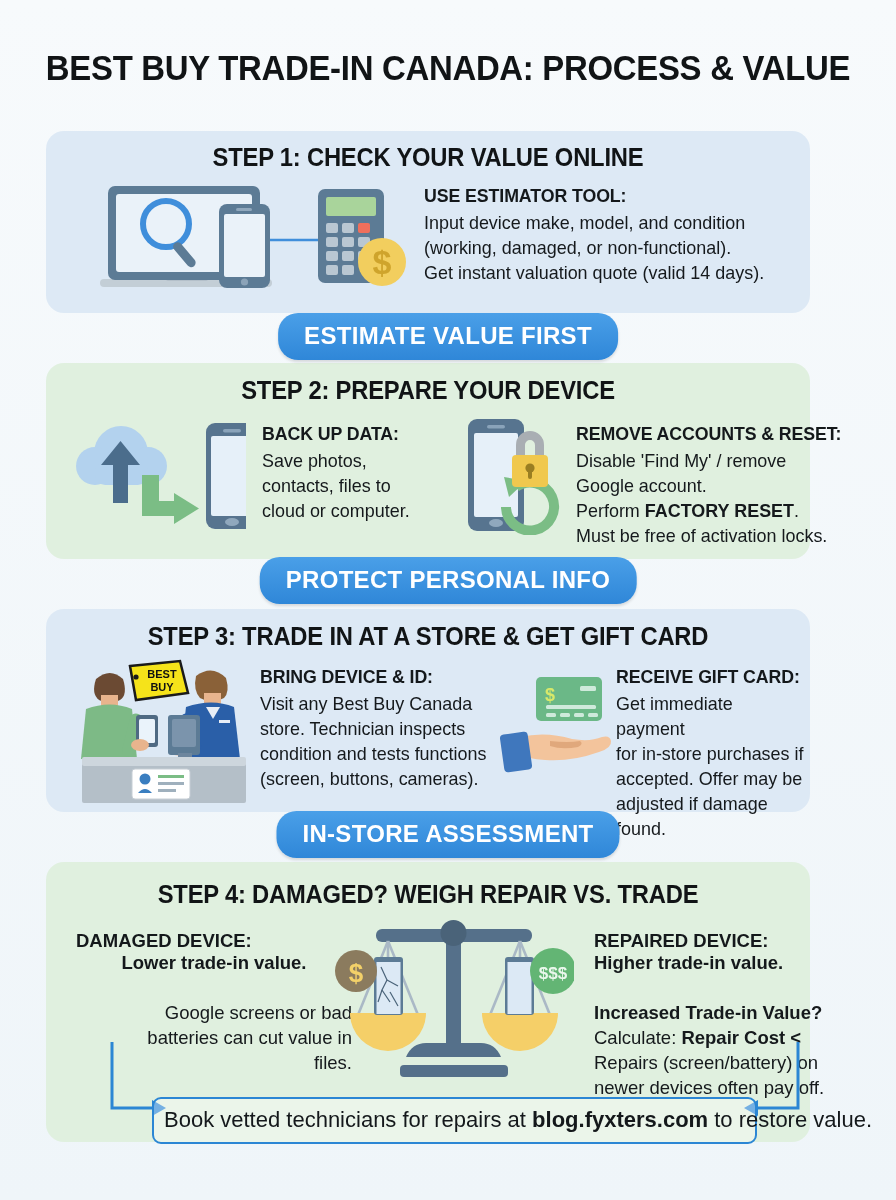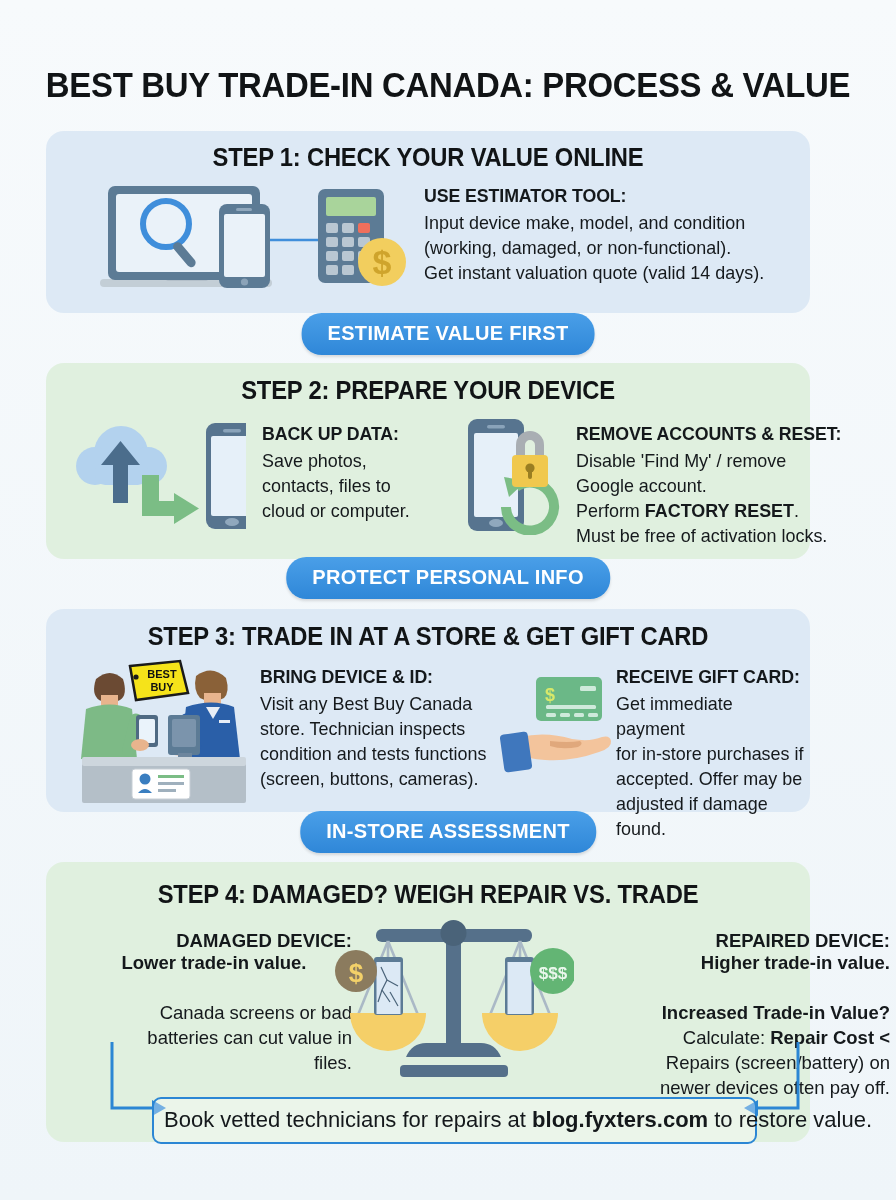--- a/index.html
+++ b/index.html
@@ -6,21 +6,21 @@
   html, body {
     width: 896px; height: 1200px;
     background: #f4f8fb;
     font-family: "Liberation Sans", sans-serif;
     overflow: hidden;
   }
   .page {
     position: relative;
     width: 896px; height: 1200px;
     background: linear-gradient(180deg, #f7fafc 0%, #eff5f9 100%);
-    padding: 17px;
+    padding: 0;
   }
 
   
   .title {
     text-align: center;
     font-weight: 700;
     font-size: 35px;
     letter-spacing: -0.3px;
     color: #111416;
     padding-top: 48px;
@@ -49,21 +49,21 @@
   }
 
   
   .badge {
     position: absolute;
     left: 50%;
     transform: translateX(-50%);
     background: linear-gradient(180deg, #4a9fe8 0%, #2f87d8 100%);
     color: #ffffff;
     font-weight: 700;
-    font-size: 20px;
+    font-size: 24px;
     letter-spacing: 0.3px;
     border-radius: 20px;
     padding: 9px 26px 10px;
     text-align: center;
     white-space: nowrap;
     box-shadow: 0 2px 3px rgba(0,0,0,0.13);
     z-index: 6;
   }
 
   
@@ -93,21 +93,21 @@
     left: 0; right: 0;
     top: 1160px;
     text-align: center;
     font-size: 15.5px;
     color: #5a6570;
   }
   .source b { color: #23282d; font-weight: 700; }
 
   
   .s4-left  { text-align: right; }
-  .s4-right { text-align: right; margin-left: 36px; }
+  .s4-right { text-align: left; }
   .s4-heavy { font-weight: 700; font-size: 18.5px; color: #14181b; }
 
   .cta {
     position: absolute;
     left: 152px;
     top: 1097px;
     width: 605px;
     border: 2px solid #2b86d4;
     border-radius: 9px;
     background: rgba(255,255,255,0.35);
@@ -348,24 +348,24 @@
       </div>
     </div>
   </div>
 
   <div class="badge" style="top:811px;">IN-STORE ASSESSMENT</div>
 
   <div class="panel green" style="top:862px; height:280px;">
     <div class="step-head" style="margin-top:18px;">STEP 4: DAMAGED? WEIGH REPAIR VS. TRADE</div>
 
     <div class="col s4-left" style="left:30px; top:68px; width:276px;">
-      <div class="s4-heavy" style="text-align:right;">DAMAGED DEVICE:</div>
+      <div class="s4-heavy" style="text-align:left;">DAMAGED DEVICE:</div>
       <div class="s4-heavy" style="text-align:center;">Lower trade-in value.</div>
       <div class="blk-body" style="margin-top:26px; text-align:right; transform:none;">
-        <div>Canada screens or bad</div>
+        <div>Google screens or bad</div>
         <div>batteries can cut value in</div>
         <div>files.</div>
       </div>
     </div>
 
     <div class="abs" style="left:288px; top:55px;">
       <svg width="240" height="165" viewBox="0 0 240 165">
 
         <rect x="112" y="22" width="15" height="118" fill="#55708a"></rect>
         <path d="M72 140 q6 -14 20 -14 h55 q14 0 20 14 z" fill="#55708a"></path>

